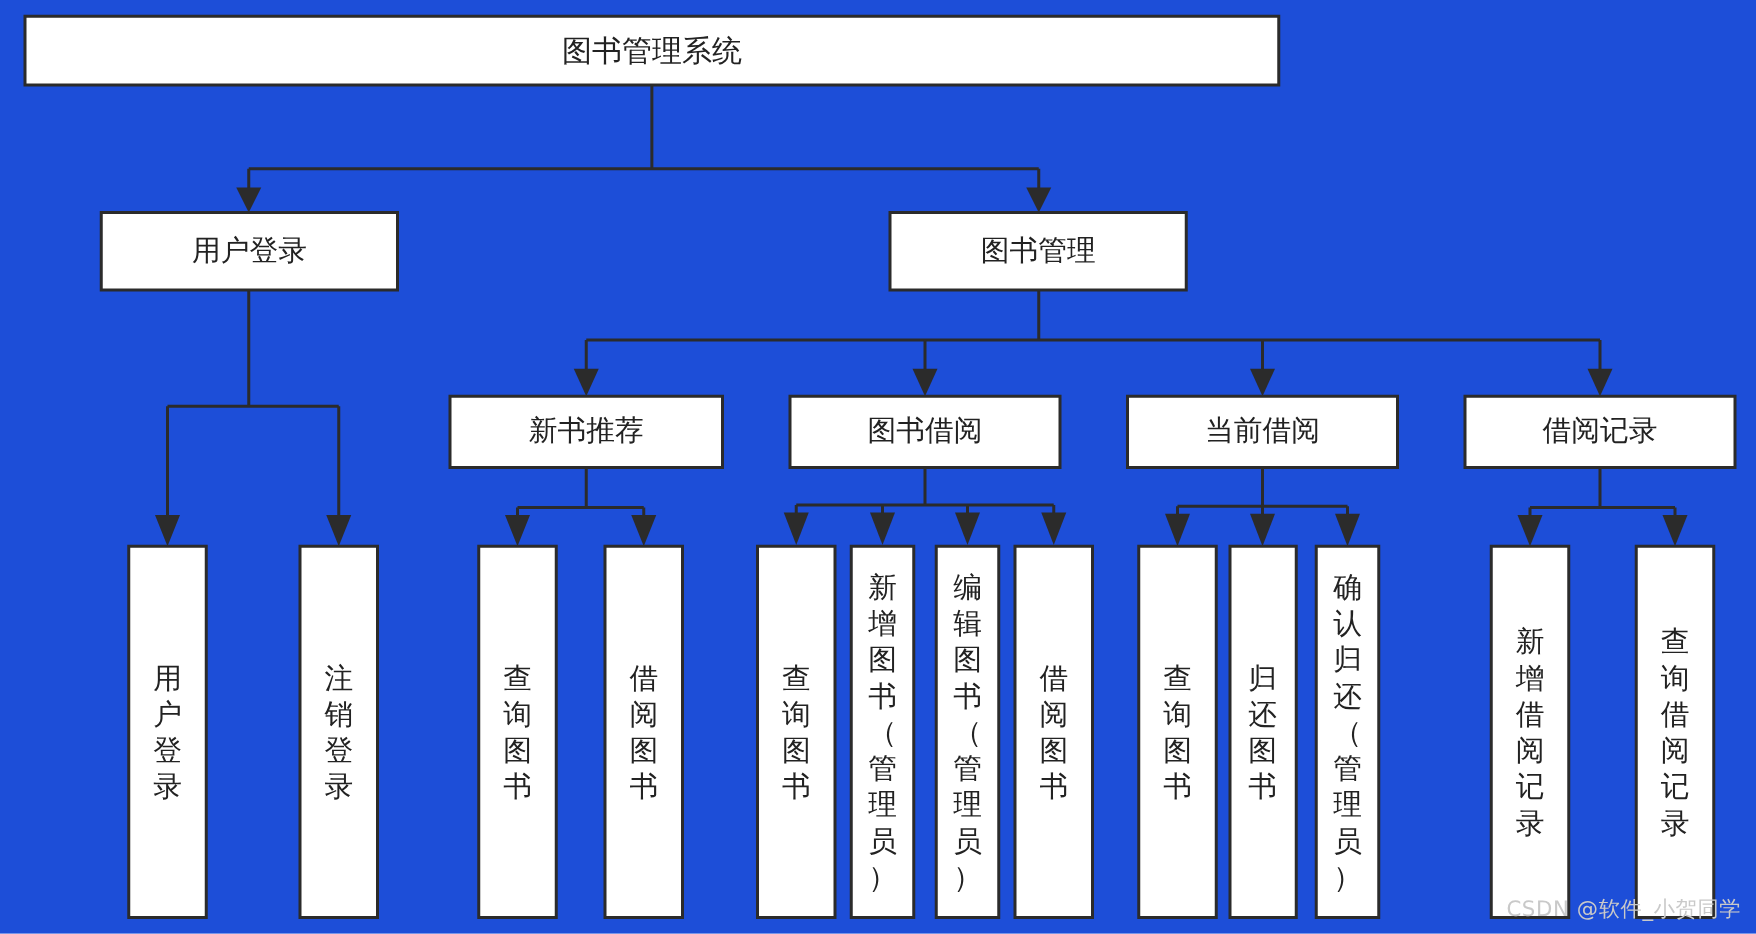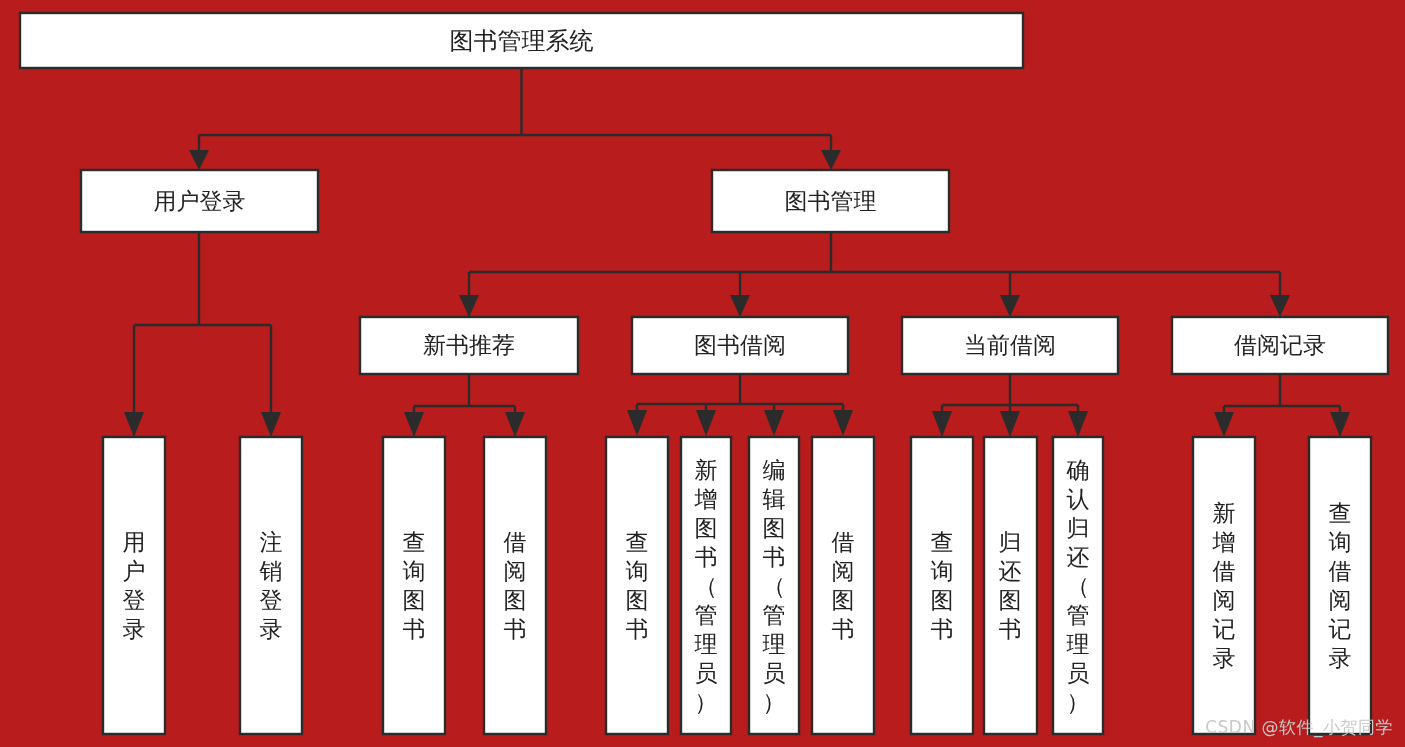--- a/index.html
+++ b/index.html
@@ -4,21 +4,21 @@
 <style>
   html, body {
     margin: 0;
     padding: 0;
     background: #ffffff;
   }
   #stage {
     position: relative;
     width: 1405px;
     height: 747px;
-    background: #b91c1c;
+    background: #1d4ed8;
     font-family: "DejaVu Sans", "Liberation Sans", sans-serif;
     overflow: hidden;
   }
   svg#diagram {
     position: absolute;
     left: 0;
     top: 0;
     width: 1405px;
     height: 747px;
   }

